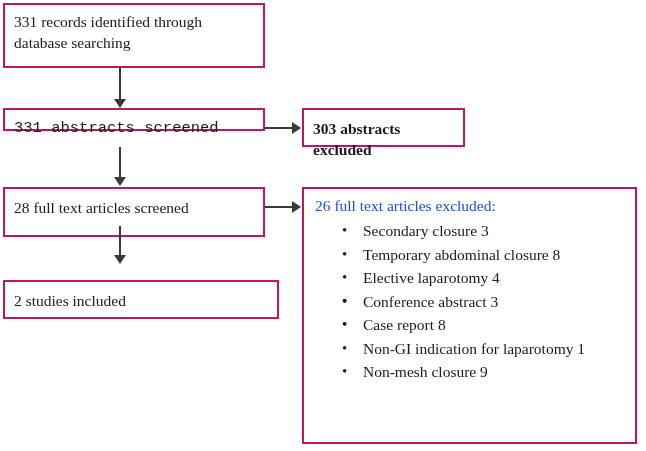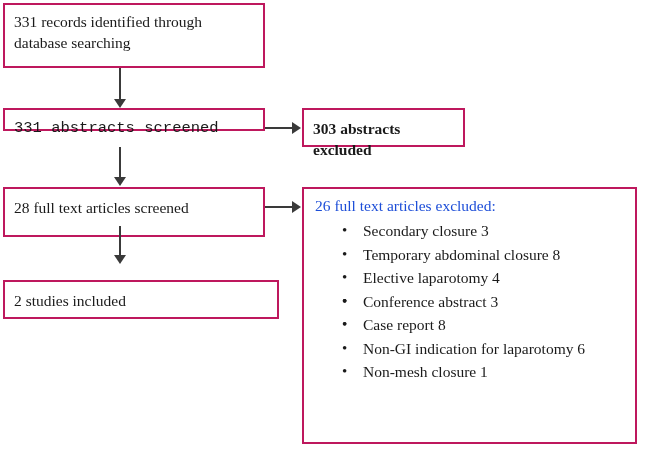--- a/index.html
+++ b/index.html
@@ -156,22 +156,22 @@
     <div class="excl-head">26 full text articles excluded:</div>
     <ul class="excl-list" id="exclusion-reasons">
         <li><span class="bullet">•</span><span>Secondary closure 3</span></li>
         <li><span class="bullet">•</span><span>Temporary abdominal closure 8</span></li>
         <li><span class="bullet">•</span><span>Elective laparotomy 4</span></li>
         <li><span class="bullet">•</span></li>
         <li><span class="bullet">•</span></li>
         <li><span class="bullet">•</span><span>Conference abstract 3</span></li>
         <li><span class="bullet">•</span></li>
         <li><span class="bullet">•</span><span>Case report 8</span></li>
-        <li><span class="bullet">•</span><span>Non-GI indication for laparotomy 6</span></li>
-        <li><span class="bullet">•</span><span>Non-mesh closure 1</span></li>
+        <li><span class="bullet">•</span><span>Non-GI indication for laparotomy 1</span></li>
+        <li><span class="bullet">•</span><span>Non-mesh closure 9</span></li>
       </ul>
   </div>
 
   <div class="conn v-line" id="conn3-line"></div>
   <div class="conn arrow-down" id="conn3-arrow"></div>
 
   <div class="node single-line" id="node-included">
     <div class="node-text">2 studies included</div>
   </div>
 

